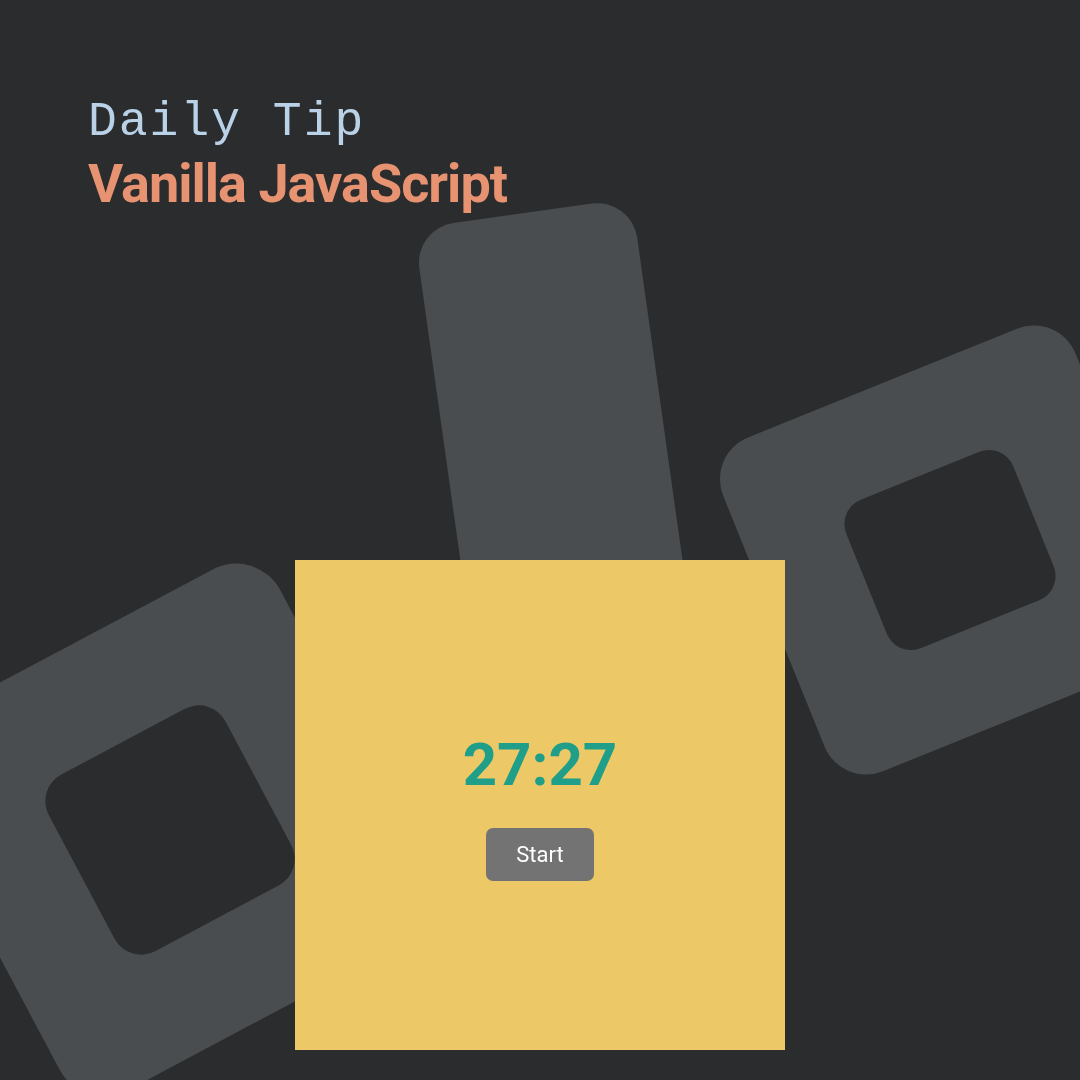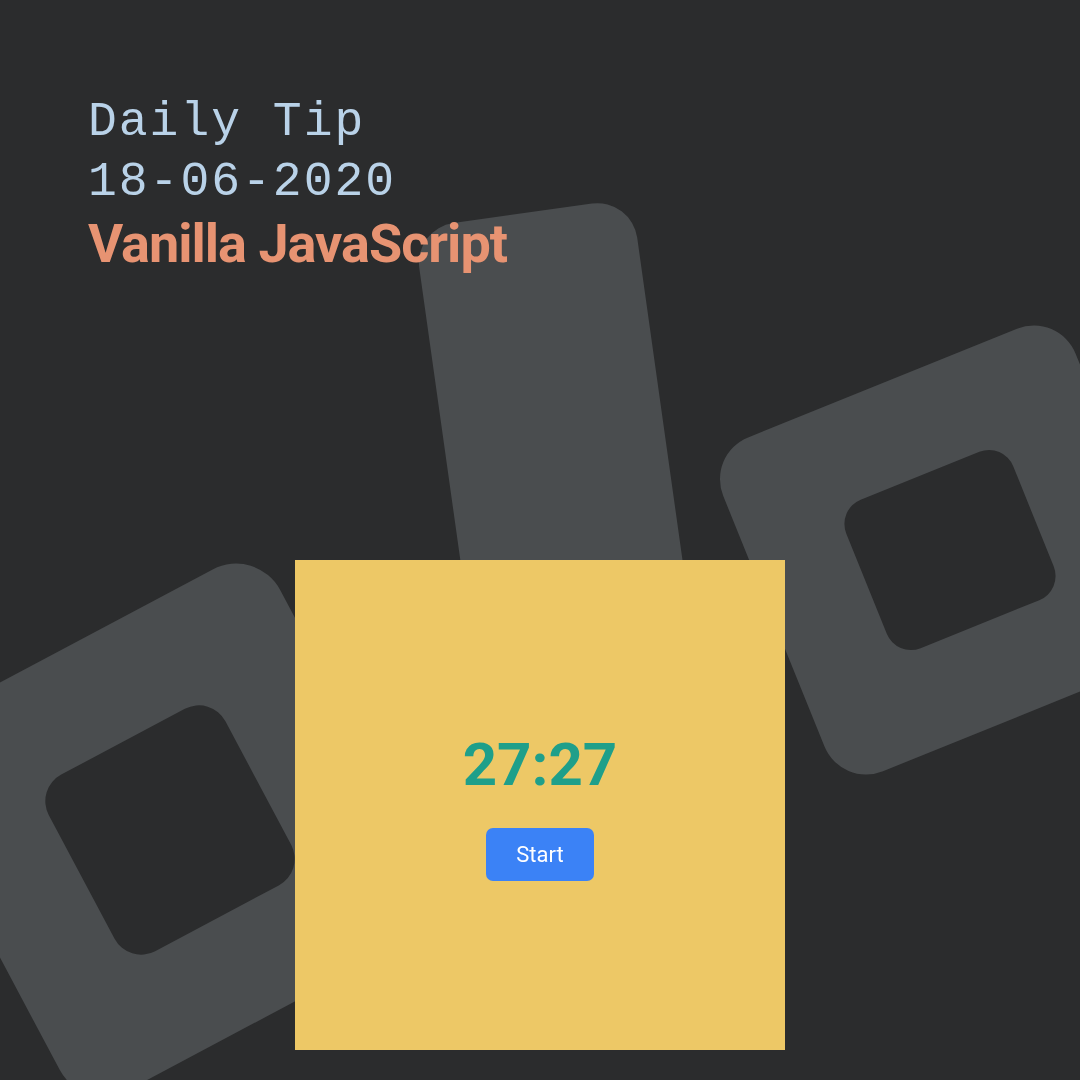--- a/index.html
+++ b/index.html
@@ -102,21 +102,21 @@
     }
     
     .timer-display {
       font-size: 60px;
       font-weight: 700;
       color: #1f9f8a;
       font-family: -apple-system, BlinkMacSystemFont, "Segoe UI", Roboto, sans-serif;
     }
     
     .start-button {
-      background: #3b82f6;
+      background: #737373;
       color: #ffffff;
       border: none;
       padding: 14px 30px;
       font-size: 22px;
       border-radius: 7px;
       cursor: pointer;
       font-family: inherit;
     }
   </style>
 </head>
@@ -126,21 +126,20 @@
 <div class="bg-shape shape-2">
   <div class="shape-2-inner"></div>
 </div>
 <div class="bg-shape shape-3">
   <div class="shape-3-inner"></div>
 </div>
 
 <div class="content">
   <div class="tip-label">
     <div>Daily Tip</div>
-    <div>18-06-2020</div>
   </div>
   <h1 class="main-title">
     <span>Vanilla JavaScript</span><br>
   </h1>
 </div>
 
 <div class="timer-card">
   <div class="timer-display">27:27</div>
   <button class="start-button">Start</button>
 </div>

